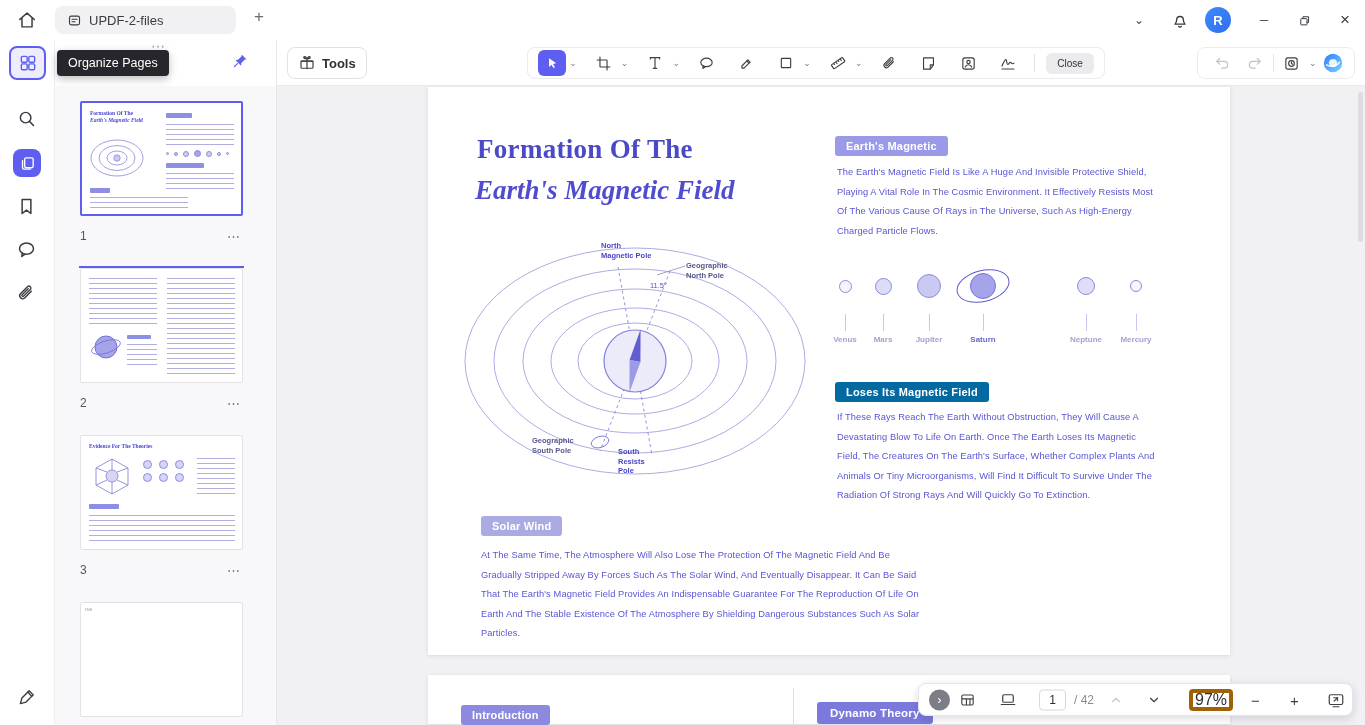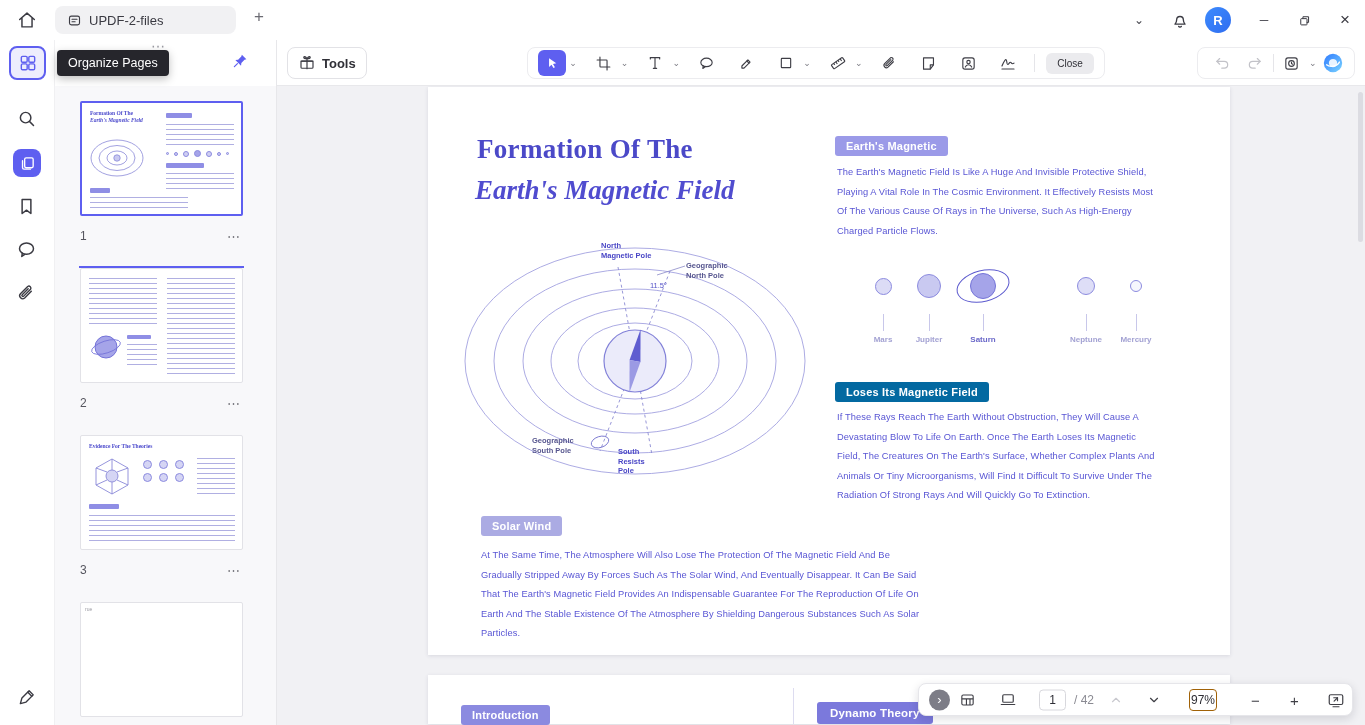--- a/index.html
+++ b/index.html
@@ -131,21 +131,21 @@
   
   .floatbar{position:absolute;left:918px;top:683px;width:435px;height:33px;background:#fff;border:1px solid #e6e6ea;border-radius:8px;box-shadow:0 3px 10px rgba(20,20,40,.14);z-index:40}
   .fb{position:absolute;top:50%;transform:translateY(-50%)}
   .fb-circle{left:10px;width:21px;height:21px;border-radius:50%;background:#7d7d87;color:#fff;font-size:13px;display:flex;align-items:center;justify-content:center;cursor:pointer;line-height:1;padding-bottom:1px}
   .fb-grid{left:40px;color:#3f3f46;cursor:pointer}
   .fb-laptop{left:80px;color:#3f3f46;cursor:pointer}
   .fb-pageinput{left:120px;width:27px;height:21px;border:1px solid #d8d8dd;border-radius:4px;font-size:12px;text-align:center;color:#2f2f36;background:#fff}
   .fb-total{left:155px;font-size:12px;color:#8a8a92;white-space:nowrap}
   .fb-up{left:190px;color:#c9c9cf;cursor:pointer}
   .fb-down{left:228px;color:#3f3f46;cursor:pointer}
-  .fb-zoom{left:270px;width:28px;height:22px;border:1px solid #a16207;border-radius:4px;font-size:12px;color:#2f2f36;display:flex;align-items:center;justify-content:center;cursor:pointer;background:#fff}
+  .fb-zoom{left:270px;width:44px;height:22px;border:4px solid #a16207;border-radius:4px;font-size:16px;color:#2f2f36;display:flex;align-items:center;justify-content:center;cursor:pointer;background:#fff}
   .fb-minus{left:332px;font-size:15px;color:#3f3f46;cursor:pointer}
   .fb-plus{left:371px;font-size:15px;color:#3f3f46;cursor:pointer}
   .fb-fit{left:408px;color:#3f3f46;cursor:pointer}
 </style>
 </head>
 <body>
 
 <div class="app">
 
   <div class="titlebar">
@@ -465,20 +465,27 @@
   <div class="viewer">
 
     <div class="page p1">
       <div class="doc-title">Formation Of The</div>
       <div class="doc-title2">Earth's Magnetic Field</div>
 
       <span class="badge badge-magnetic">Earth's Magnetic</span>
       <p class="para para-magnetic">The Earth's Magnetic Field Is Like A Huge And Invisible Protective Shield, Playing A Vital Role In The Cosmic Environment. It Effectively Resists Most Of The Various Cause Of Rays in The Universe, Such As High-Energy Charged Particle Flows.</p>
 
       <div class="planets">
+        <div class="pcell pc0">
+            <span class="pwrap">
+              <span class="planet p0"></span>
+            </span>
+            <span class="ptick"></span>
+            <span class="plabel">Venus</span>
+          </div>
         <div class="pcell pc1">
             <span class="pwrap">
               <span class="planet p1s"></span>
             </span>
             <span class="ptick"></span>
             <span class="plabel">Mars</span>
           </div>
         <div class="pcell pc2">
             <span class="pwrap">
               <span class="planet p2s"></span>

